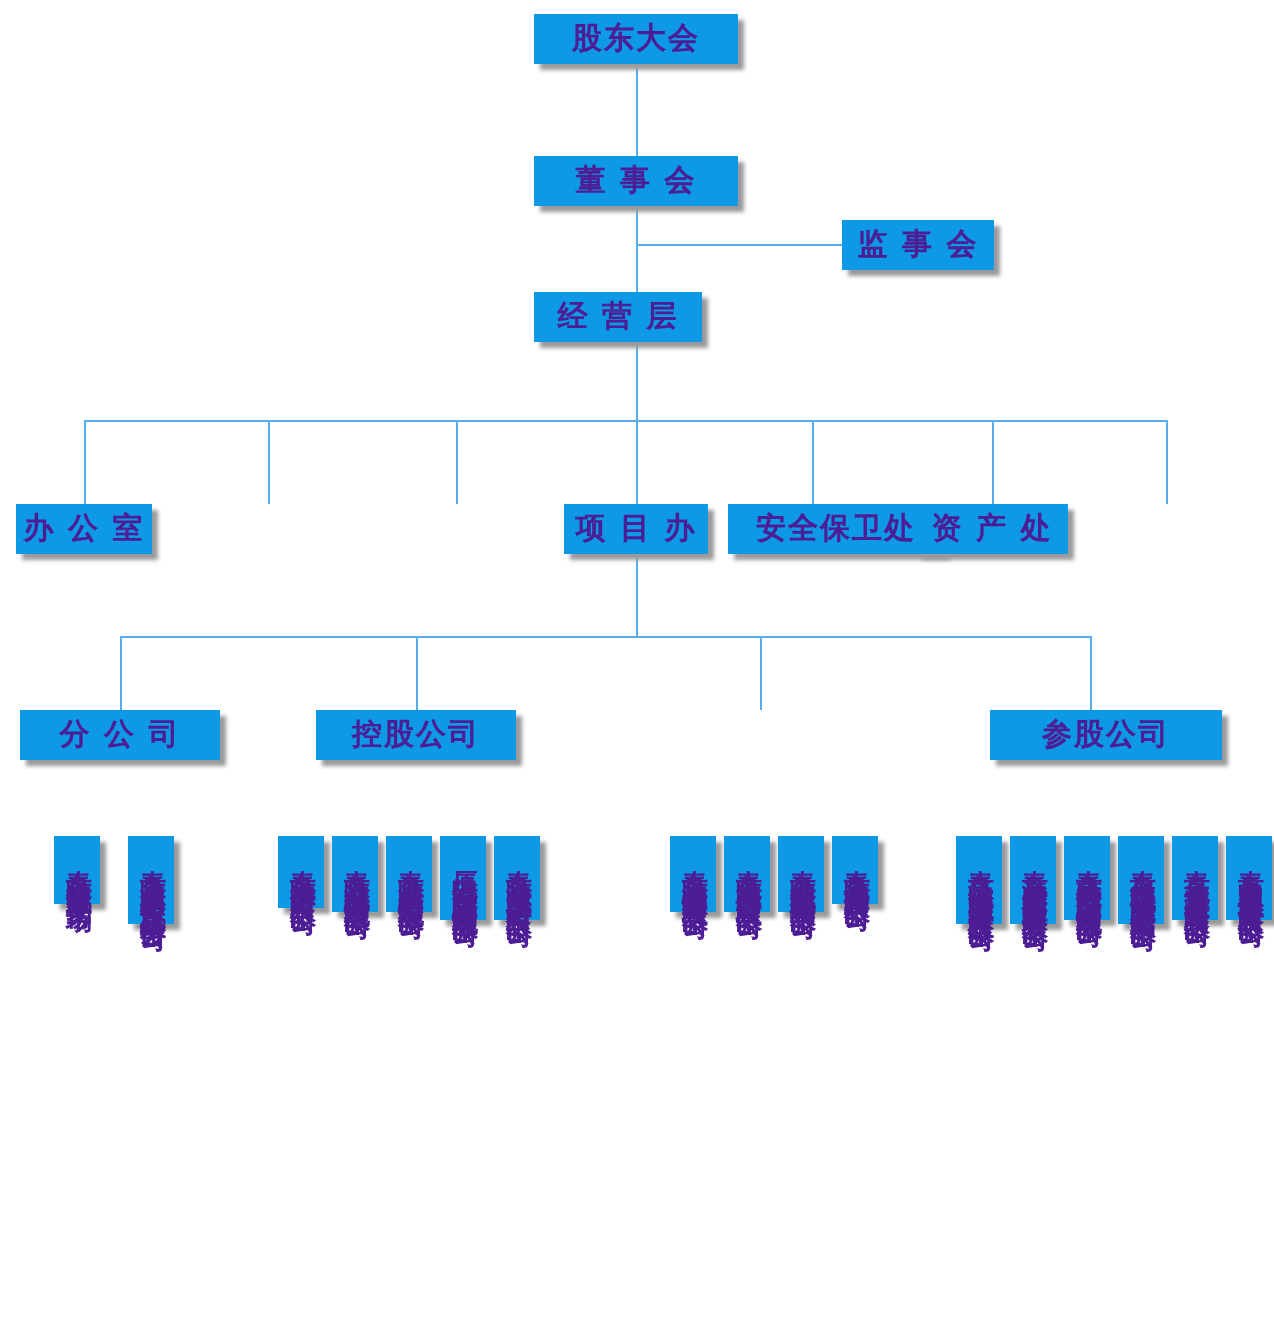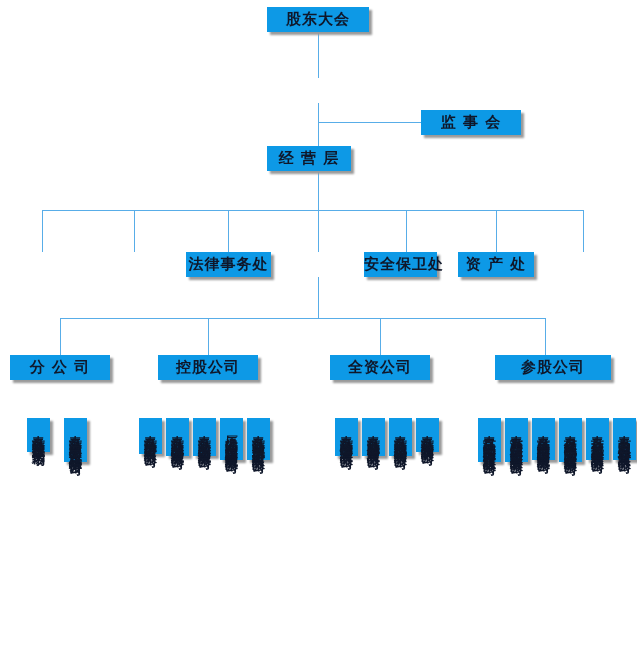--- a/index.html
+++ b/index.html
@@ -6,21 +6,21 @@
   .canvas {
     position:relative;
     width:637px; height:666px;
     background:#ffffff;
     font-family:"DejaVu Sans","Liberation Sans",sans-serif;
     overflow:hidden;
   }
   .node {
     position:absolute;
     background:#0d99e6;
-    color:#0f172a;
+    color:#4c1d95;
     font-weight:bold;
     box-shadow:3px 3px 2px #9a9a9a;
     z-index:2;
   }
   .hnode {
     height:25px; line-height:25px;
     text-align:center;
     font-size:15px;
     letter-spacing:1px;
     white-space:nowrap;
@@ -60,30 +60,31 @@
   <div class="line" style="left:496px;top:210px;width:1px;height:42px;"></div>
   <div class="line" style="left:583px;top:210px;width:1px;height:42px;"></div>
   <div class="line" style="left:318px;top:277px;width:1px;height:41px;"></div>
   <div class="line" style="left:60px;top:318px;width:486px;height:1px;"></div>
   <div class="line" style="left:60px;top:318px;width:1px;height:37px;"></div>
   <div class="line" style="left:208px;top:318px;width:1px;height:37px;"></div>
   <div class="line" style="left:380px;top:318px;width:1px;height:37px;"></div>
   <div class="line" style="left:545px;top:318px;width:1px;height:37px;"></div>
 
   <div class="node hnode" style="left:267px;top:7px;width:102px;">股东大会</div>
-  <div class="node hnode" style="left:421px;top:110px;width:100px;">监 事 会</div>
+  <div class="node hnode" style="left:267px;top:78px;width:102px;">董 事 会</div>
+  <div class="node hnode" style="left:421px;top:110px;width:76px;">监 事 会</div>
   <div class="node hnode" style="left:267px;top:146px;width:84px;">经 营 层</div>
 
-  <div class="node hnode" style="left:186px;top:252px;width:85px;">法律事务处</div>
-  <div class="node hnode" style="left:364px;top:252px;width:73px;">安全保卫处</div>
+  <div class="node hnode" style="left:8px;top:252px;width:68px;">办 公 室</div>
+  <div class="node hnode" style="left:282px;top:252px;width:72px;">项 目 办</div>
+  <div class="node hnode" style="left:364px;top:252px;width:108px;">安全保卫处</div>
   <div class="node hnode" style="left:458px;top:252px;width:76px;">资 产 处</div>
 
   <div class="node hnode" style="left:10px;top:355px;width:100px;">分 公 司</div>
   <div class="node hnode" style="left:158px;top:355px;width:100px;">控股公司</div>
-  <div class="node hnode" style="left:330px;top:355px;width:100px;">全资公司</div>
   <div class="node hnode" style="left:495px;top:355px;width:116px;">参股公司</div>
 
   <div class="node vnode" style="left:27px;">青岛陆海汽车交易市场</div>
   <div class="node vnode" style="left:64px;">青岛陆海集团公司汽车维修分公司</div>
 
   <div class="node vnode" style="left:139px;">青岛陆海进出口有限公司</div>
   <div class="node vnode" style="left:166px;">青岛陆海北方物流有限公司</div>
   <div class="node vnode" style="left:193px;">青岛陆海东方物流有限公司</div>
   <div class="node vnode" style="left:220px;">厦门陆海金贸国际物流有限公司</div>
   <div class="node vnode" style="left:247px;">青岛陆海威迪斯进出口有限公司</div>

